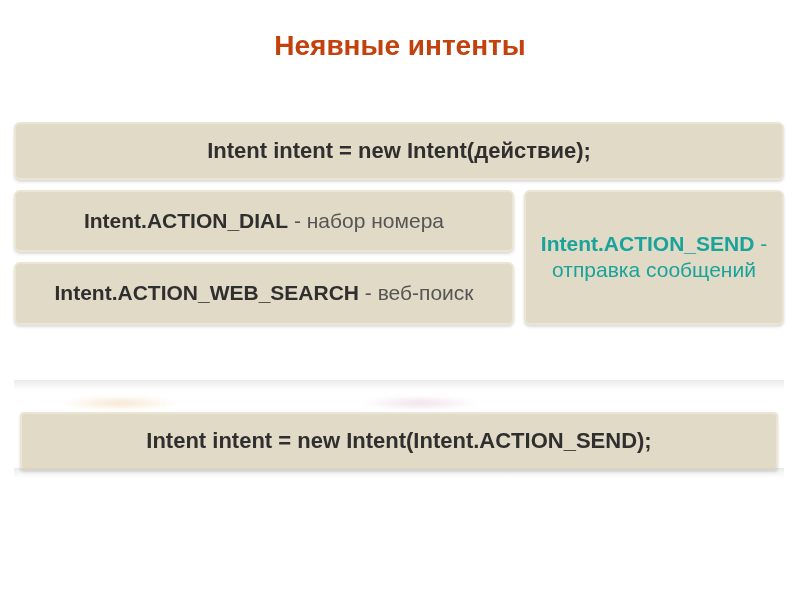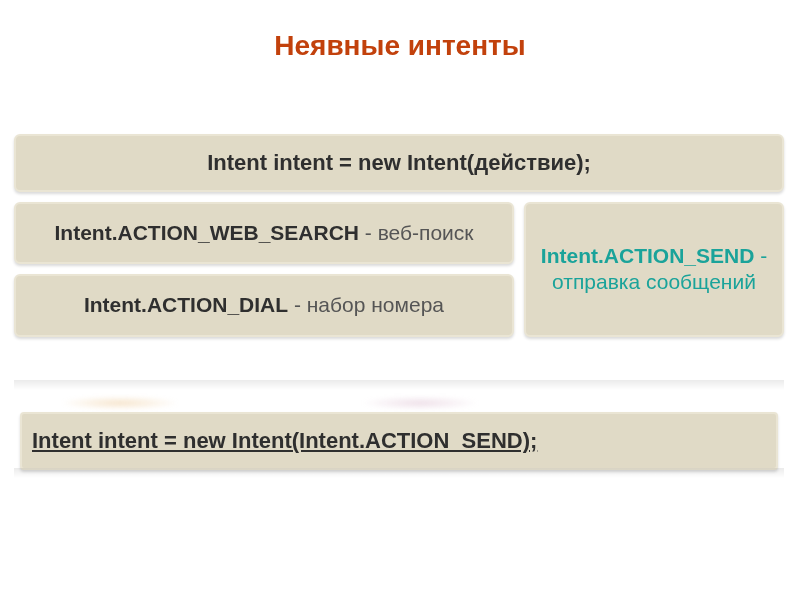--- a/index.html
+++ b/index.html
@@ -15,21 +15,21 @@
     top: 30px;
     left: 0;
     width: 100%;
     text-align: center;
     font-size: 28px;
     font-weight: bold;
     color: #c2410c;
   }
   .group1 {
     position: absolute;
-    top: 134px;
+    top: 122px;
     left: 14px;
     width: 770px;
   }
   
   .card {
     background: #e0dac6;
     border: 2px solid #eae5d4;
     border-radius: 6px;
     box-shadow: 0 2px 3px rgba(0,0,0,0.15);
   }
@@ -82,26 +82,25 @@
   .sbar1 { top: 380px; }
   .group2 {
     position: absolute;
     top: 412px;
     left: 20px;
     width: 758px;
     background: #e0dac6;
     border: 2px solid #eae5d4;
     border-radius: 4px;
     padding: 14px 10px;
-    text-align: left;
+    text-align: center;
     font-size: 22px;
     font-weight: bold;
     color: #2f2f2f;
     box-shadow: 0 2px 3px rgba(0,0,0,0.15);
-    text-decoration: underline;
   }
   .sbar2 { top: 468px; }
   
   .blurA {
     position: absolute;
     top: 396px; left: 60px;
     width: 120px; height: 14px;
     background: radial-gradient(ellipse at center, rgba(230,180,110,0.35), rgba(0,0,0,0) 70%);
     filter: blur(2px);
   }
@@ -117,24 +116,24 @@
 <body>
 
 <div class="title">Неявные интенты</div>
 
 <div class="group1">
   <div class="card card-top">Intent intent = new Intent(действие);</div>
 
   <div class="row2">
     <div class="leftcol">
       <div class="card card-left">
-        <b>Intent.ACTION_WEB_SEARCH</b><span> - веб-поиск</span>
+        <b>Intent.ACTION_DIAL</b><span> - набор номера</span>
       </div>
       <div class="card card-left">
-        <b>Intent.ACTION_DIAL</b><span> - набор номера</span>
+        <b>Intent.ACTION_WEB_SEARCH</b><span> - веб-поиск</span>
       </div>
     </div>
     <div class="card card-right">
       <div>
         <b>Intent.ACTION_SEND</b><span> - отправка сообщений</span>
       </div>
     </div>
   </div>
 </div>
 

